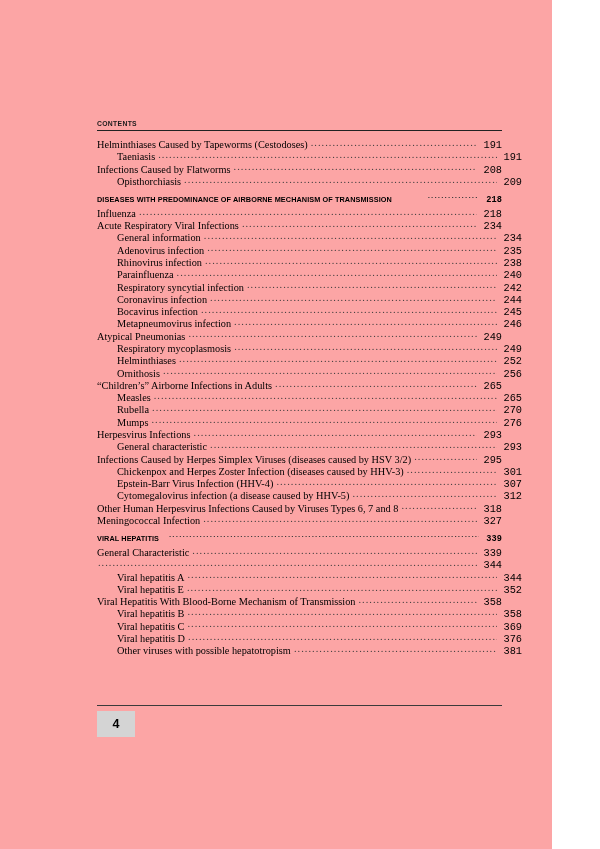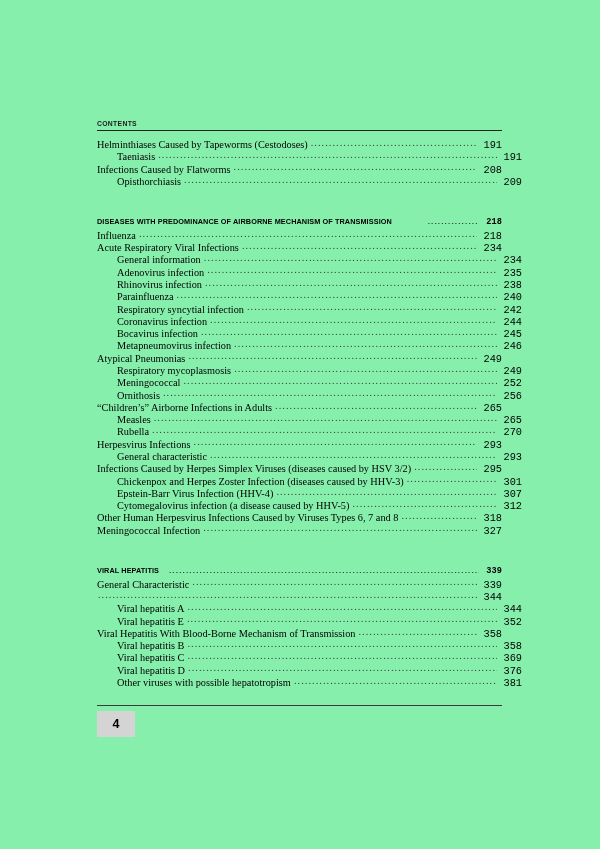--- a/index.html
+++ b/index.html
@@ -2,23 +2,23 @@
 <html><head>
 <meta charset="utf-8">
 <style>
   html, body {
     margin: 0;
     padding: 0;
     background: #ffffff;
   }
   .page {
     position: relative;
-    width: 600px;
+    width: 552px;
     height: 849px;
-    background: #86efac;
+    background: #fca5a5;
     overflow: hidden;
     font-family: "Liberation Serif", "DejaVu Serif", serif;
   }
 
   
   .header {
     position: absolute;
     left: 97px;
     top: 119px;
     width: 405px;
@@ -108,21 +108,21 @@
     font-size: 8.1px;
     letter-spacing: 1.15px;
     bottom: 0px;
   }
   .toc-row.section .pageno {
     font-size: 8.6px;
     width: 20px;
   }
 
   
-  .gap-before { margin-top: 28px; align-items: flex-end; }
+  .gap-before { margin-top: 5px; }
   .gap-after  { margin-bottom: 1.5px; }
 
   
   .footer-rule {
     position: absolute;
     left: 97px;
     top: 705px;
     width: 405px;
     border-top: 0.9px solid #3b3b3b;
   }
@@ -235,21 +235,21 @@
         <span class="label">Atypical Pneumonias</span>
         <span class="leader"></span>
         <span class="pageno">249</span>
       </div>
       <div class="toc-row lvl1">
         <span class="label">Respiratory mycoplasmosis</span>
         <span class="leader"></span>
         <span class="pageno">249</span>
       </div>
       <div class="toc-row lvl1">
-        <span class="label">Meningococcal</span>
+        <span class="label">Helminthiases</span>
         <span class="leader"></span>
         <span class="pageno">252</span>
       </div>
       <div class="toc-row lvl1">
         <span class="label">Ornithosis</span>
         <span class="leader"></span>
         <span class="pageno">256</span>
       </div>
       <div class="toc-row lvl0">
         <span class="label">“Children’s” Airborne Infections in Adults</span>
@@ -258,20 +258,25 @@
       </div>
       <div class="toc-row lvl1">
         <span class="label">Measles</span>
         <span class="leader"></span>
         <span class="pageno">265</span>
       </div>
       <div class="toc-row lvl1">
         <span class="label">Rubella</span>
         <span class="leader"></span>
         <span class="pageno">270</span>
+      </div>
+      <div class="toc-row lvl1">
+        <span class="label">Mumps</span>
+        <span class="leader"></span>
+        <span class="pageno">276</span>
       </div>
       <div class="toc-row lvl0">
         <span class="label">Herpesvirus Infections</span>
         <span class="leader"></span>
         <span class="pageno">293</span>
       </div>
       <div class="toc-row lvl1">
         <span class="label">General characteristic</span>
         <span class="leader"></span>
         <span class="pageno">293</span>

